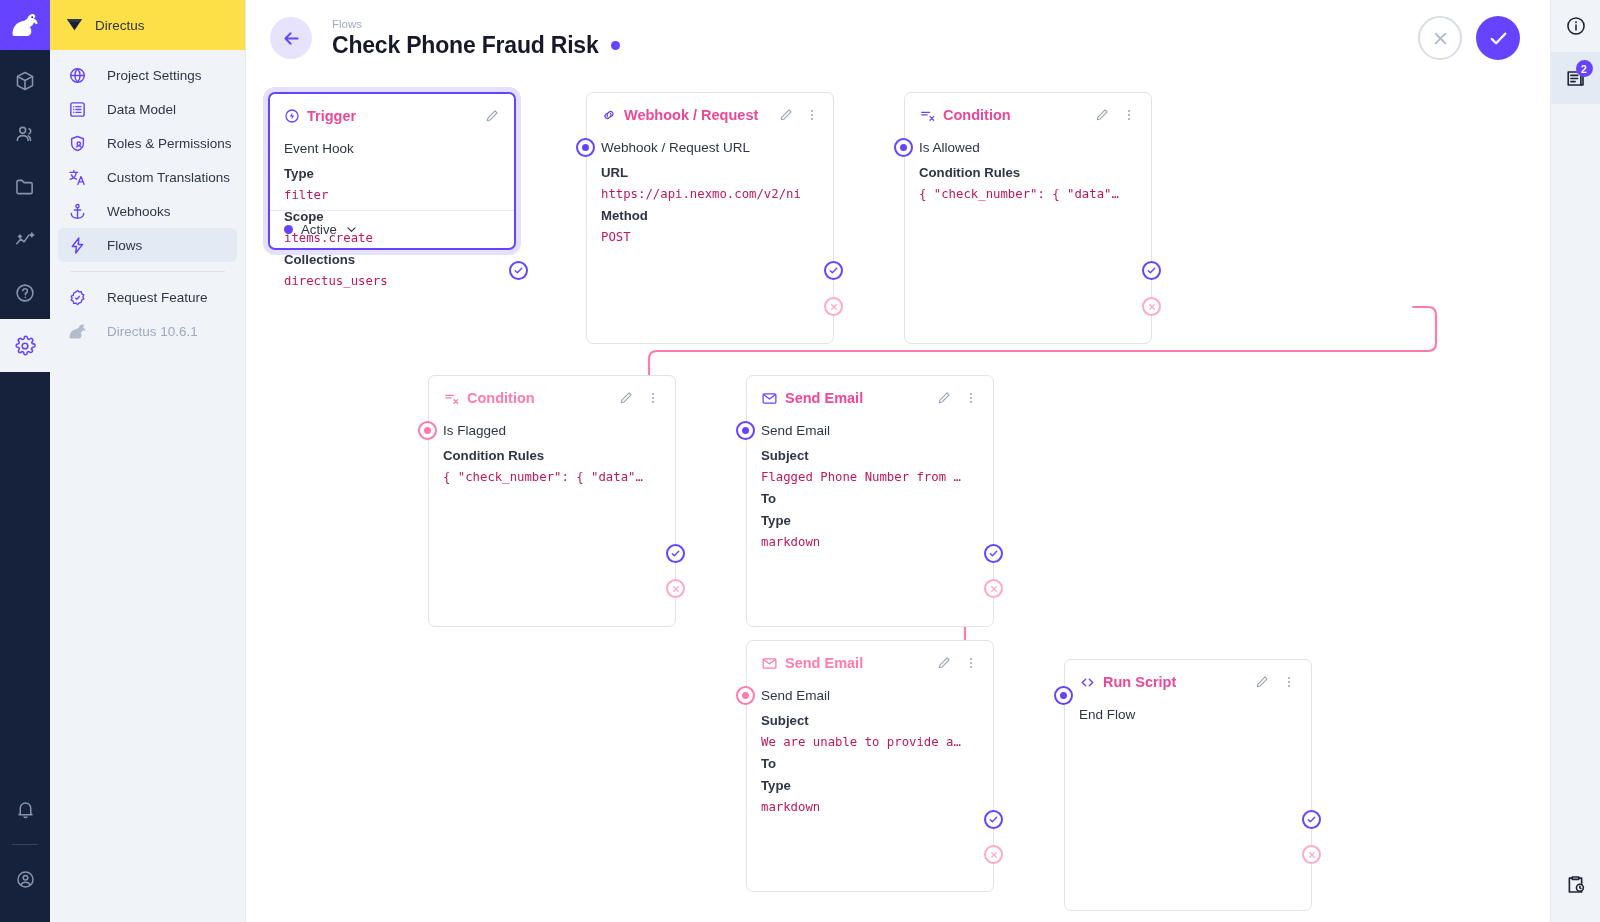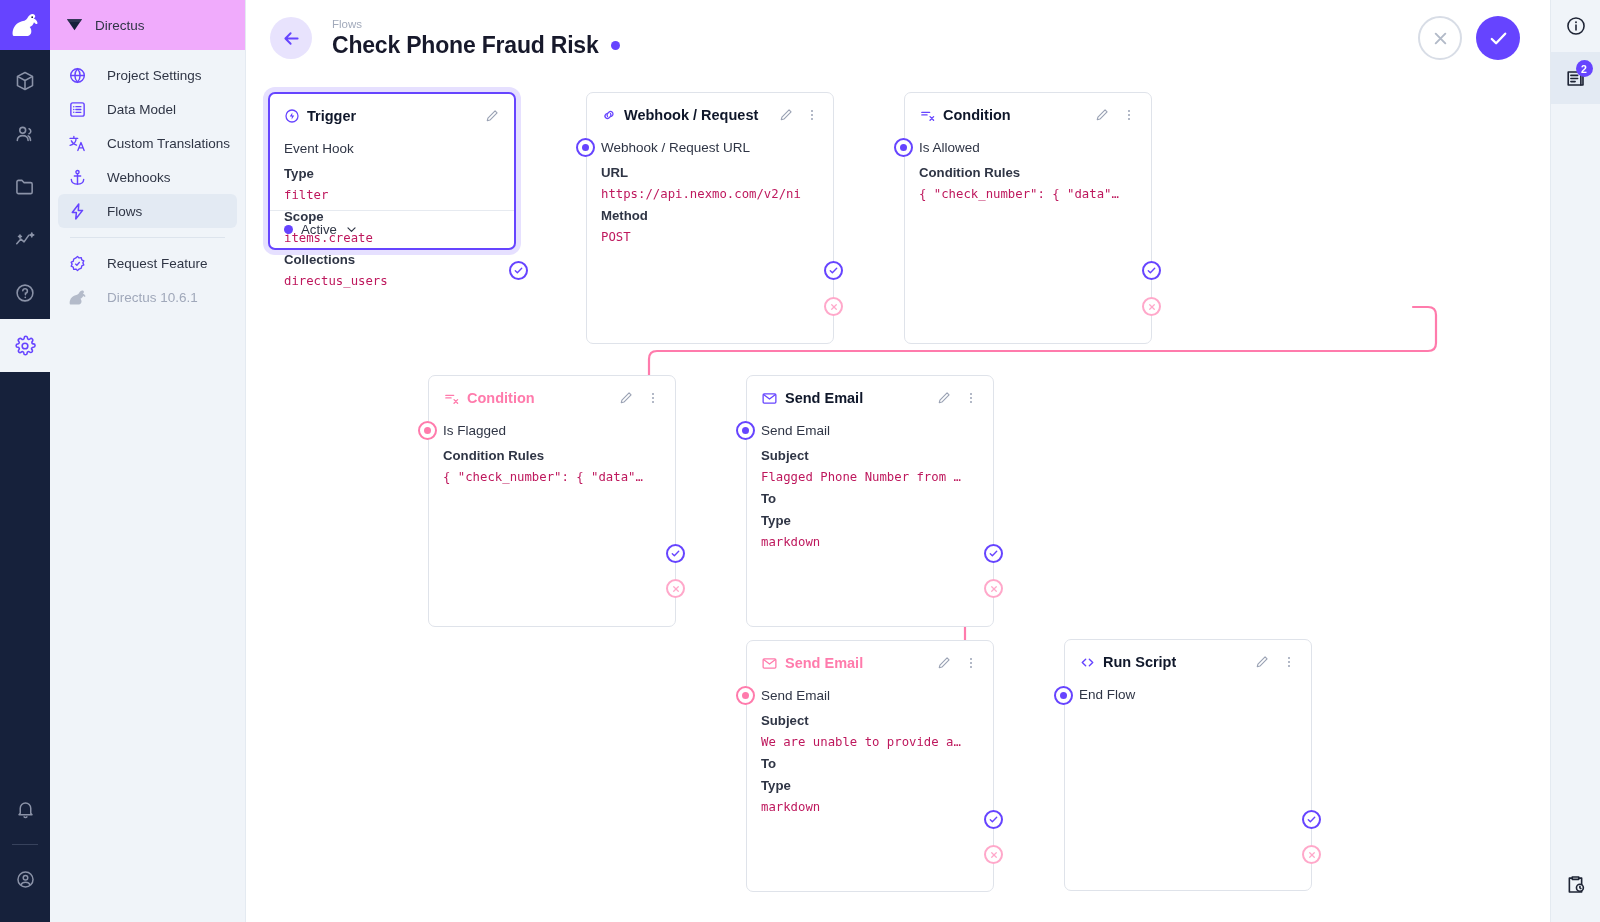--- a/index.html
+++ b/index.html
@@ -36,21 +36,21 @@
   
   .sidebar {
     width: 196px; height: 922px; flex: 0 0 196px;
     background: #f0f4f9;
     border-right: 1px solid #e4eaf1;
     display: flex; flex-direction: column;
   }
   .sb-header {
     height: 50px; display: flex; align-items: center;
     gap: 10px; padding: 0 14px;
-    background: #f0abfc;
+    background: #fde047;
   }
   .sb-header-title { font-size: 13.5px; color: #2f3545; font-weight: 400; }
   .sb-list { padding: 8px 8px 0 8px; display: flex; flex-direction: column; }
   .sb-item {
     display: flex; align-items: center; gap: 20px;
     height: 34px; padding: 0 10px; border-radius: 6px;
     color: #2f3545; font-size: 13.5px; white-space: nowrap;
   }
   .sb-item.active { background: #e3eaf3; }
   .sb-item .ic { width: 19px; height: 19px; flex: 0 0 19px; color: #6644ff; display:flex; align-items:center; justify-content:center;}
@@ -106,21 +106,21 @@
     background: #fff; border: 1px solid #dfe3ea; border-radius: 7px;
   }
   .node.sel {
     border: 2px solid #6644ff;
     box-shadow: 0 0 0 5px #e6e0ff;
   }
   .node-head {
     display: flex; align-items: center; height: 44px;
     padding: 0 12px 0 14px; gap: 7px;
   }
-  .node-type { font-size: 14.5px; font-weight: bold; color: #0f172a; white-space: nowrap; overflow: hidden; }
+  .node-type { font-size: 14.5px; font-weight: bold; color: #ec4899; white-space: nowrap; overflow: hidden; }
   .node.pink .node-type { color: #ff7bac; }
   .node-head .ic-type { color: #6644ff; display: flex; align-items: center; }
   .node.pink .node-head .ic-type { color: #ff7bac; }
   .head-spacer { flex: 1 1 auto; }
   .icon-btn { color: #9aa2b4; display: flex; align-items: center; justify-content: center; width: 20px; height: 20px; }
   .node-body { padding: 0 14px 12px 14px; }
   .node-name { font-size: 13.5px; color: #2f3545; margin-bottom: 3px; line-height: 22px; }
   .fld-label { font-size: 13.2px; font-weight: bold; color: #2f3545; line-height: 22px; }
   .fld-value {
     font-family: "DejaVu Sans Mono", monospace;
@@ -266,20 +266,30 @@
         <span class="ic">
           <svg width="19" height="19" viewBox="0 0 24 24" fill="none" stroke="currentColor" stroke-width="1.8" stroke-linecap="round">
               <rect x="3.6" y="3.6" width="16.8" height="16.8" rx="2.4"></rect>
               <path d="M10 8.4h6.2M10 12h6.2M10 15.6h6.2"></path>
               <circle cx="7.3" cy="8.4" r="0.95" fill="currentColor" stroke="none"></circle>
               <circle cx="7.3" cy="12" r="0.95" fill="currentColor" stroke="none"></circle>
               <circle cx="7.3" cy="15.6" r="0.95" fill="currentColor" stroke="none"></circle>
             </svg>
         </span>
         <span>Data Model</span>
+      </div>
+      <div class="sb-item">
+        <span class="ic">
+          <svg width="19" height="19" viewBox="0 0 24 24" fill="none" stroke="currentColor" stroke-width="1.8" stroke-linejoin="round">
+              <path d="M12 3.2 4.6 6v6c0 4.4 3.1 7.6 7.4 8.8 4.3-1.2 7.4-4.4 7.4-8.8V6z"></path>
+              <circle cx="13.6" cy="12.3" r="2.1"></circle>
+              <path d="M10.4 17c.6-1.4 1.8-2.1 3.2-2.1s2.6.7 3.2 2.1"></path>
+            </svg>
+        </span>
+        <span>Roles &amp; Permissions</span>
       </div>
       <div class="sb-item">
         <span class="ic">
           <svg width="19" height="19" viewBox="0 0 24 24" fill="none" stroke="currentColor" stroke-width="1.7" stroke-linecap="round" stroke-linejoin="round">
               <path d="M2.6 5.6h9.6M7.4 3.2v2.4"></path>
               <path d="M10.2 5.6c0 4-3 7.4-7.6 8.8M4.2 8.6c1.2 2.8 3.5 4.6 6.6 5.4"></path>
               <path d="M12.4 20.8l4-10 4 10M13.9 17.6h5"></path>
             </svg>
         </span>
         <span>Custom Translations</span>
@@ -640,21 +650,21 @@
       <svg width="11" height="11" viewBox="0 0 24 24" fill="none" stroke="currentColor" stroke-width="3" stroke-linecap="round" stroke-linejoin="round">
           <path d="M5 12.5l4.5 4.5L19 7"></path>
         </svg>
     </div>
     <div class="port rej" style="left:738px; top:845px;">
       <svg width="10" height="10" viewBox="0 0 24 24" fill="none" stroke="currentColor" stroke-width="3" stroke-linecap="round">
           <path d="M6.5 6.5l11 11M17.5 6.5l-11 11"></path>
         </svg>
     </div>
 
-    <div class="node" style="left:818px; top:639px; width:248px; height:252px;">
+    <div class="node" style="left:818px; top:659px; width:248px; height:252px;">
       <div class="node-head">
         <span class="ic-type">
           <svg width="17" height="17" viewBox="0 0 24 24" fill="none" stroke="currentColor" stroke-width="2" stroke-linecap="round" stroke-linejoin="round">
               <path d="M9.4 7.4 4.6 12l4.8 4.6M14.6 7.4 19.4 12l-4.8 4.6"></path>
             </svg>
         </span>
         <span class="node-type">Run Script</span>
         <span class="head-spacer"></span>
         <span class="icon-btn">
           <svg width="16" height="16" viewBox="0 0 24 24" fill="none" stroke="currentColor" stroke-width="1.7" stroke-linejoin="round">

